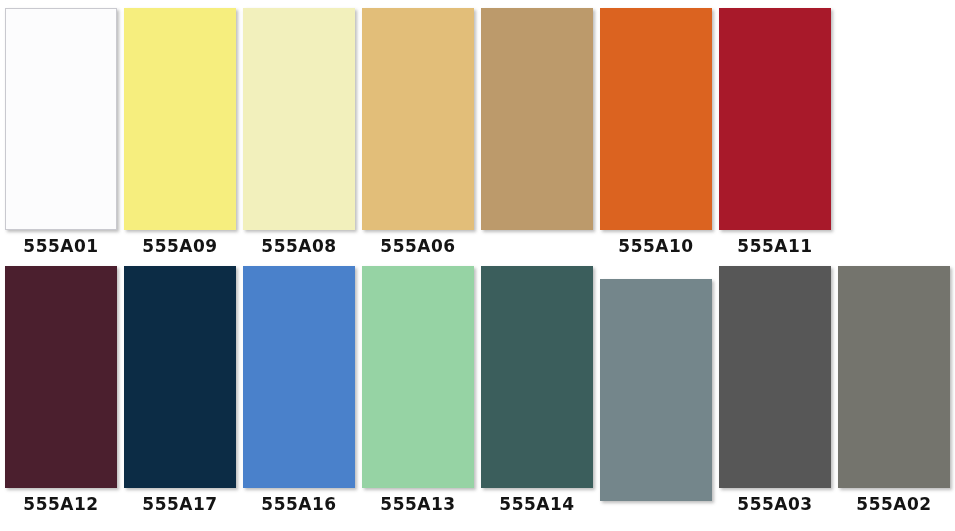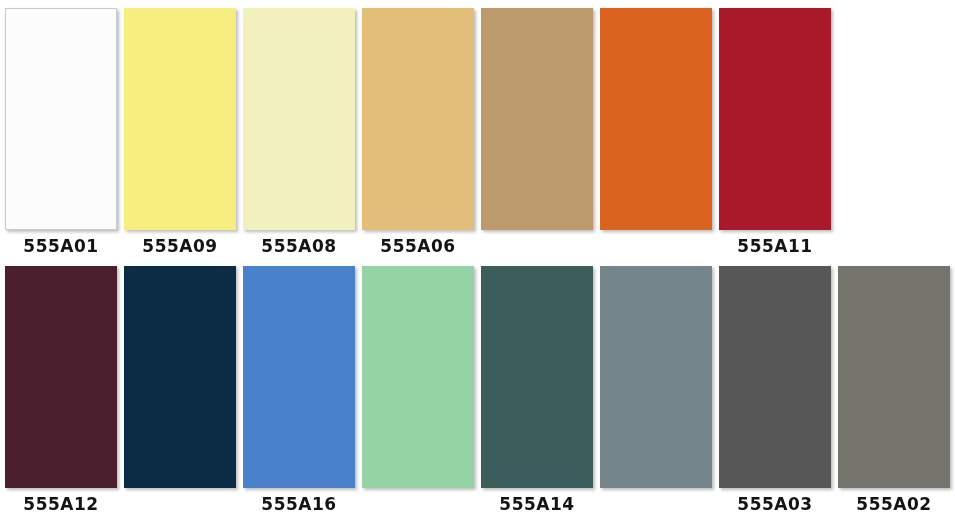--- a/index.html
+++ b/index.html
@@ -29,20 +29,21 @@
     width: 955px;
     box-sizing: border-box;
   }
 
   #row-top {
     padding-top: 8px;
   }
 
   #row-bottom {
     padding-top: 10px;
+    align-items: center;
   }
 
   .swatch-cell {
     display: flex;
     flex-direction: column;
     align-items: center;
     flex: 0 0 auto;
     width: 112px;
     margin-right: 7px;
     box-sizing: border-box;
@@ -101,41 +102,44 @@
       </div>
       <div class="swatch-cell">
         <div class="swatch-chip" title="555A06" style="background-color: rgb(226, 190, 121);"></div>
         <span class="swatch-label">555A06</span>
       </div>
       <div class="swatch-cell">
         <div class="swatch-chip" title="555A07" style="background-color: rgb(188, 154, 107);"></div>
       </div>
       <div class="swatch-cell">
         <div class="swatch-chip" title="555A10" style="background-color: rgb(219, 99, 32);"></div>
+        <span class="swatch-label">555A10</span>
       </div>
       <div class="swatch-cell">
         <div class="swatch-chip" title="555A11" style="background-color: rgb(168, 25, 42);"></div>
         <span class="swatch-label">555A11</span>
       </div>
     </div>
 
   <div class="swatch-row" id="row-bottom">
       <div class="swatch-cell">
         <div class="swatch-chip" title="555A12" style="background-color: rgb(75, 31, 46);"></div>
         <span class="swatch-label">555A12</span>
       </div>
       <div class="swatch-cell">
         <div class="swatch-chip" title="555A17" style="background-color: rgb(12, 44, 69);"></div>
+        <span class="swatch-label">555A17</span>
       </div>
       <div class="swatch-cell">
         <div class="swatch-chip" title="555A16" style="background-color: rgb(74, 129, 203);"></div>
         <span class="swatch-label">555A16</span>
       </div>
       <div class="swatch-cell">
         <div class="swatch-chip" title="555A13" style="background-color: rgb(150, 211, 164);"></div>
+        <span class="swatch-label">555A13</span>
       </div>
       <div class="swatch-cell">
         <div class="swatch-chip" title="555A14" style="background-color: rgb(59, 94, 92);"></div>
         <span class="swatch-label">555A14</span>
       </div>
       <div class="swatch-cell">
         <div class="swatch-chip" title="555A15" style="background-color: rgb(116, 134, 139);"></div>
       </div>
       <div class="swatch-cell">
         <div class="swatch-chip" title="555A03" style="background-color: rgb(87, 87, 87);"></div>

